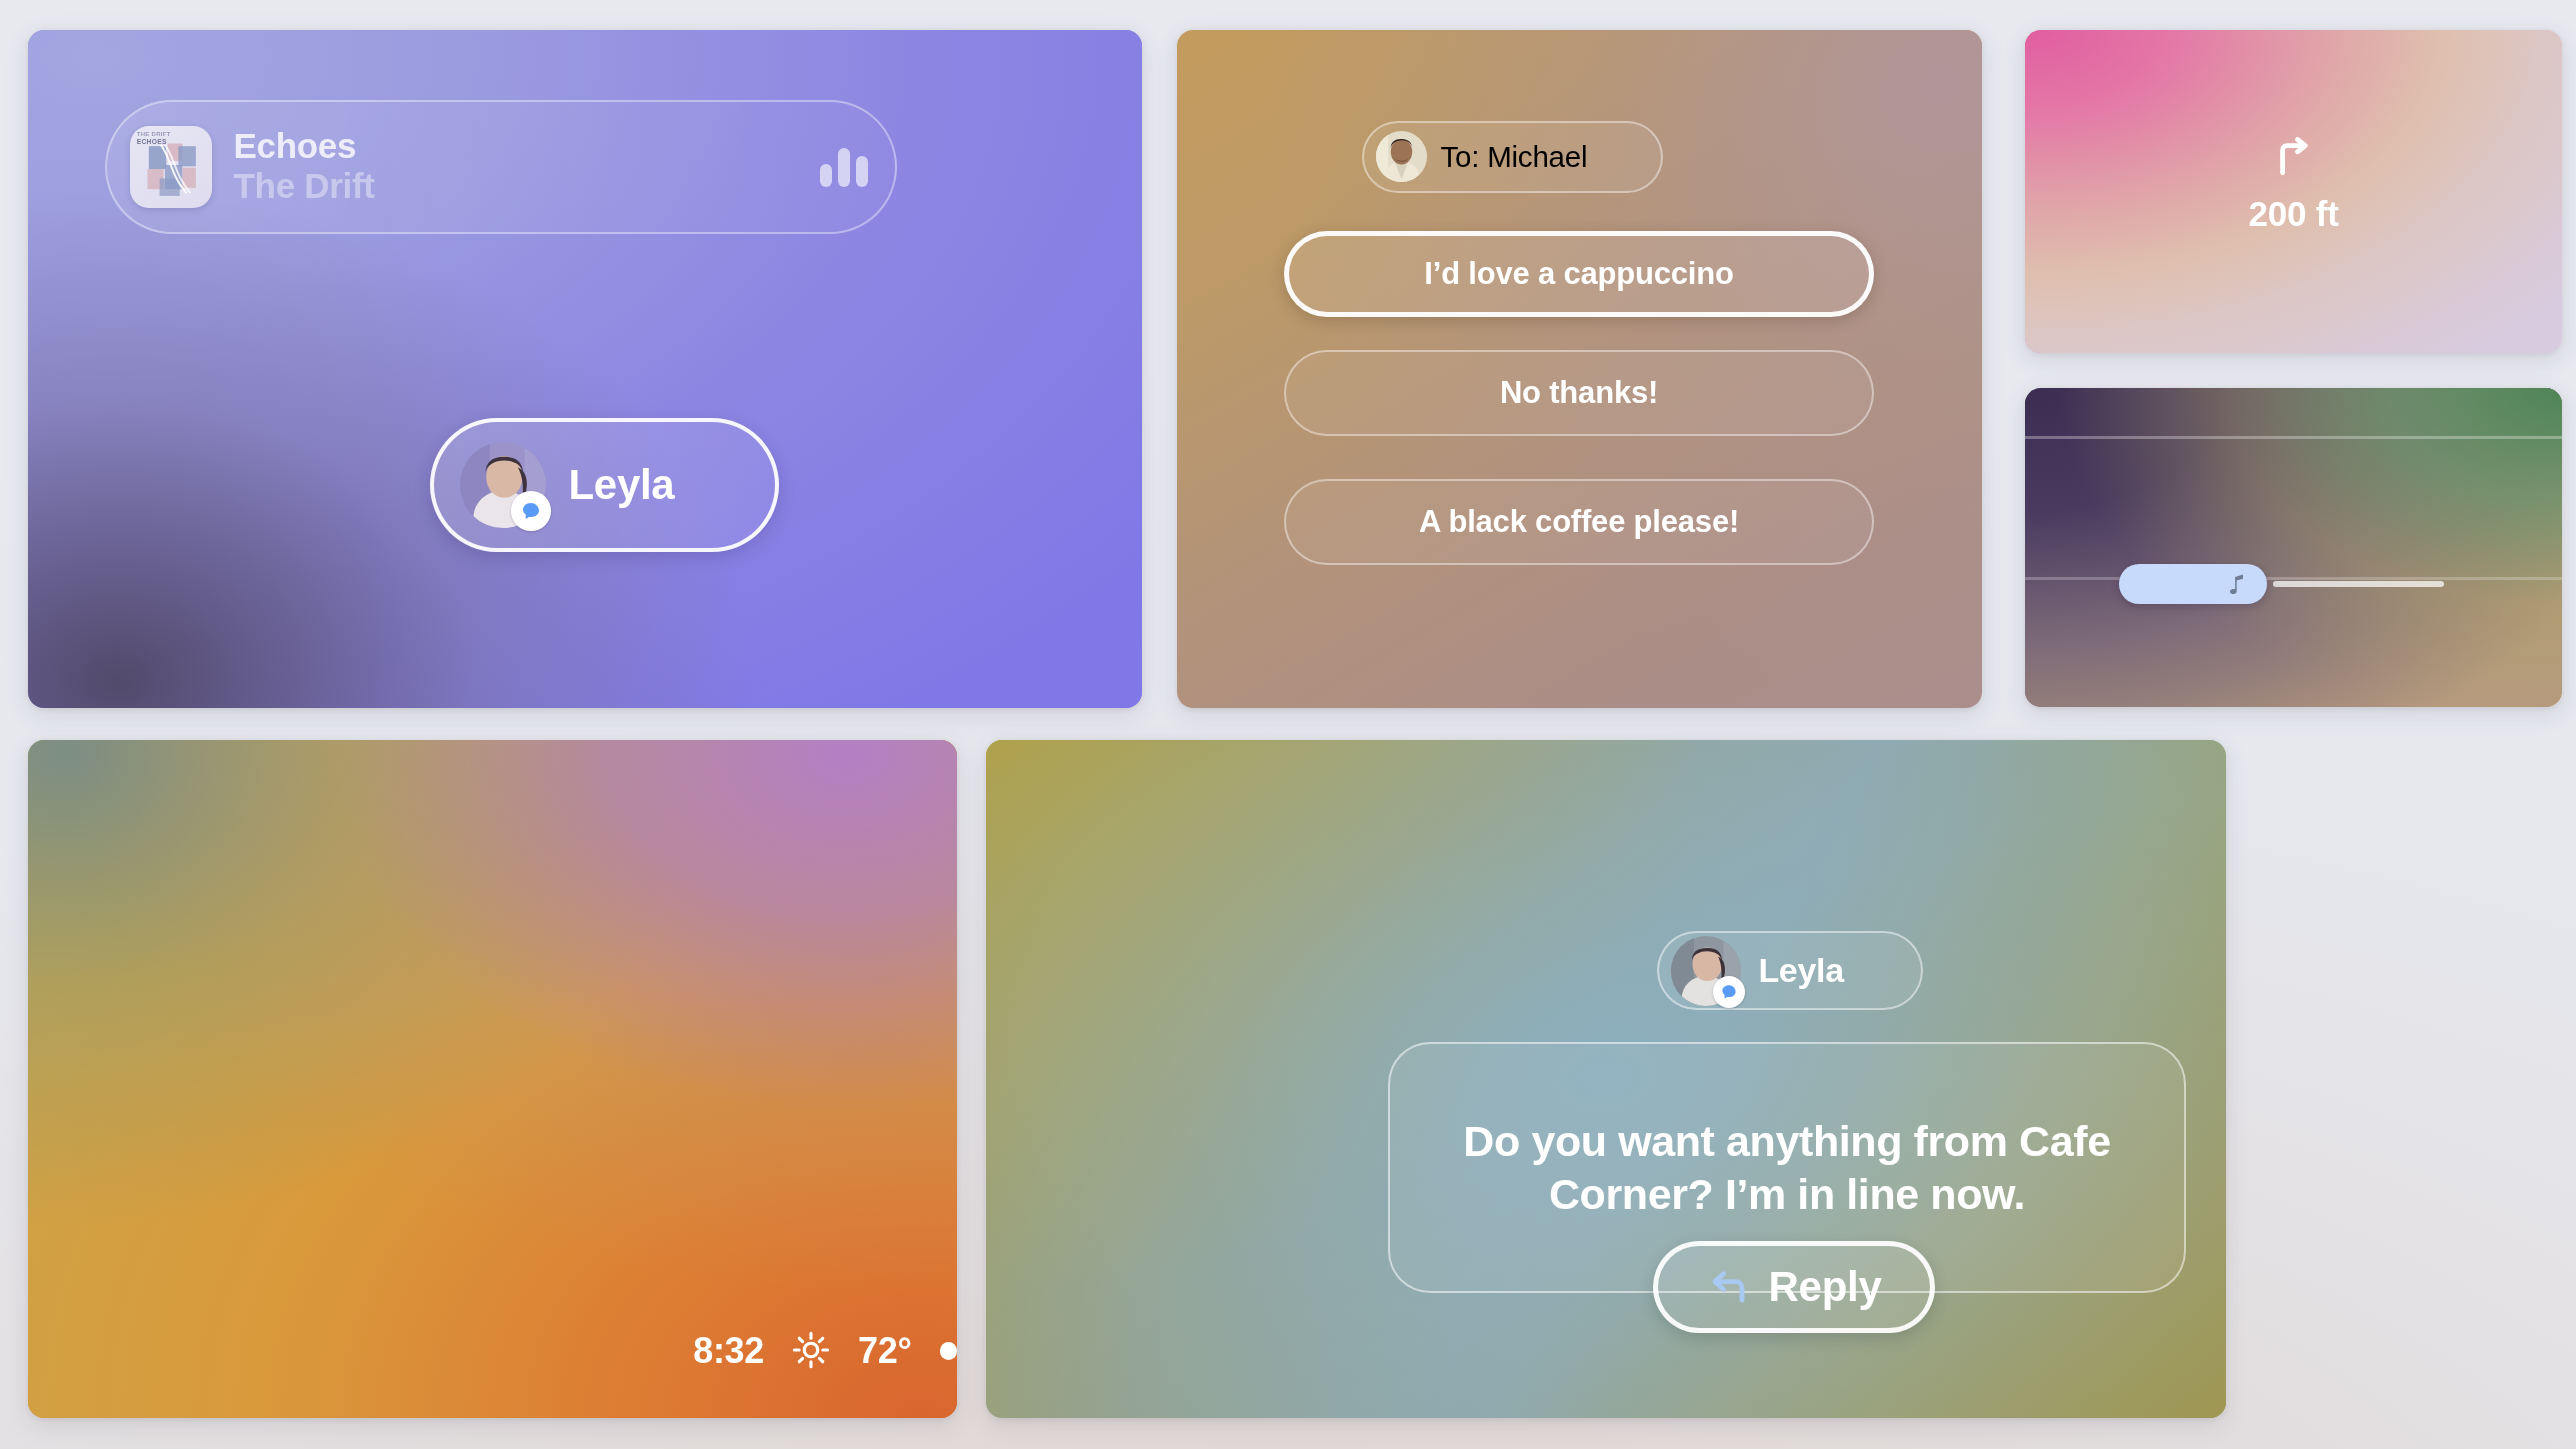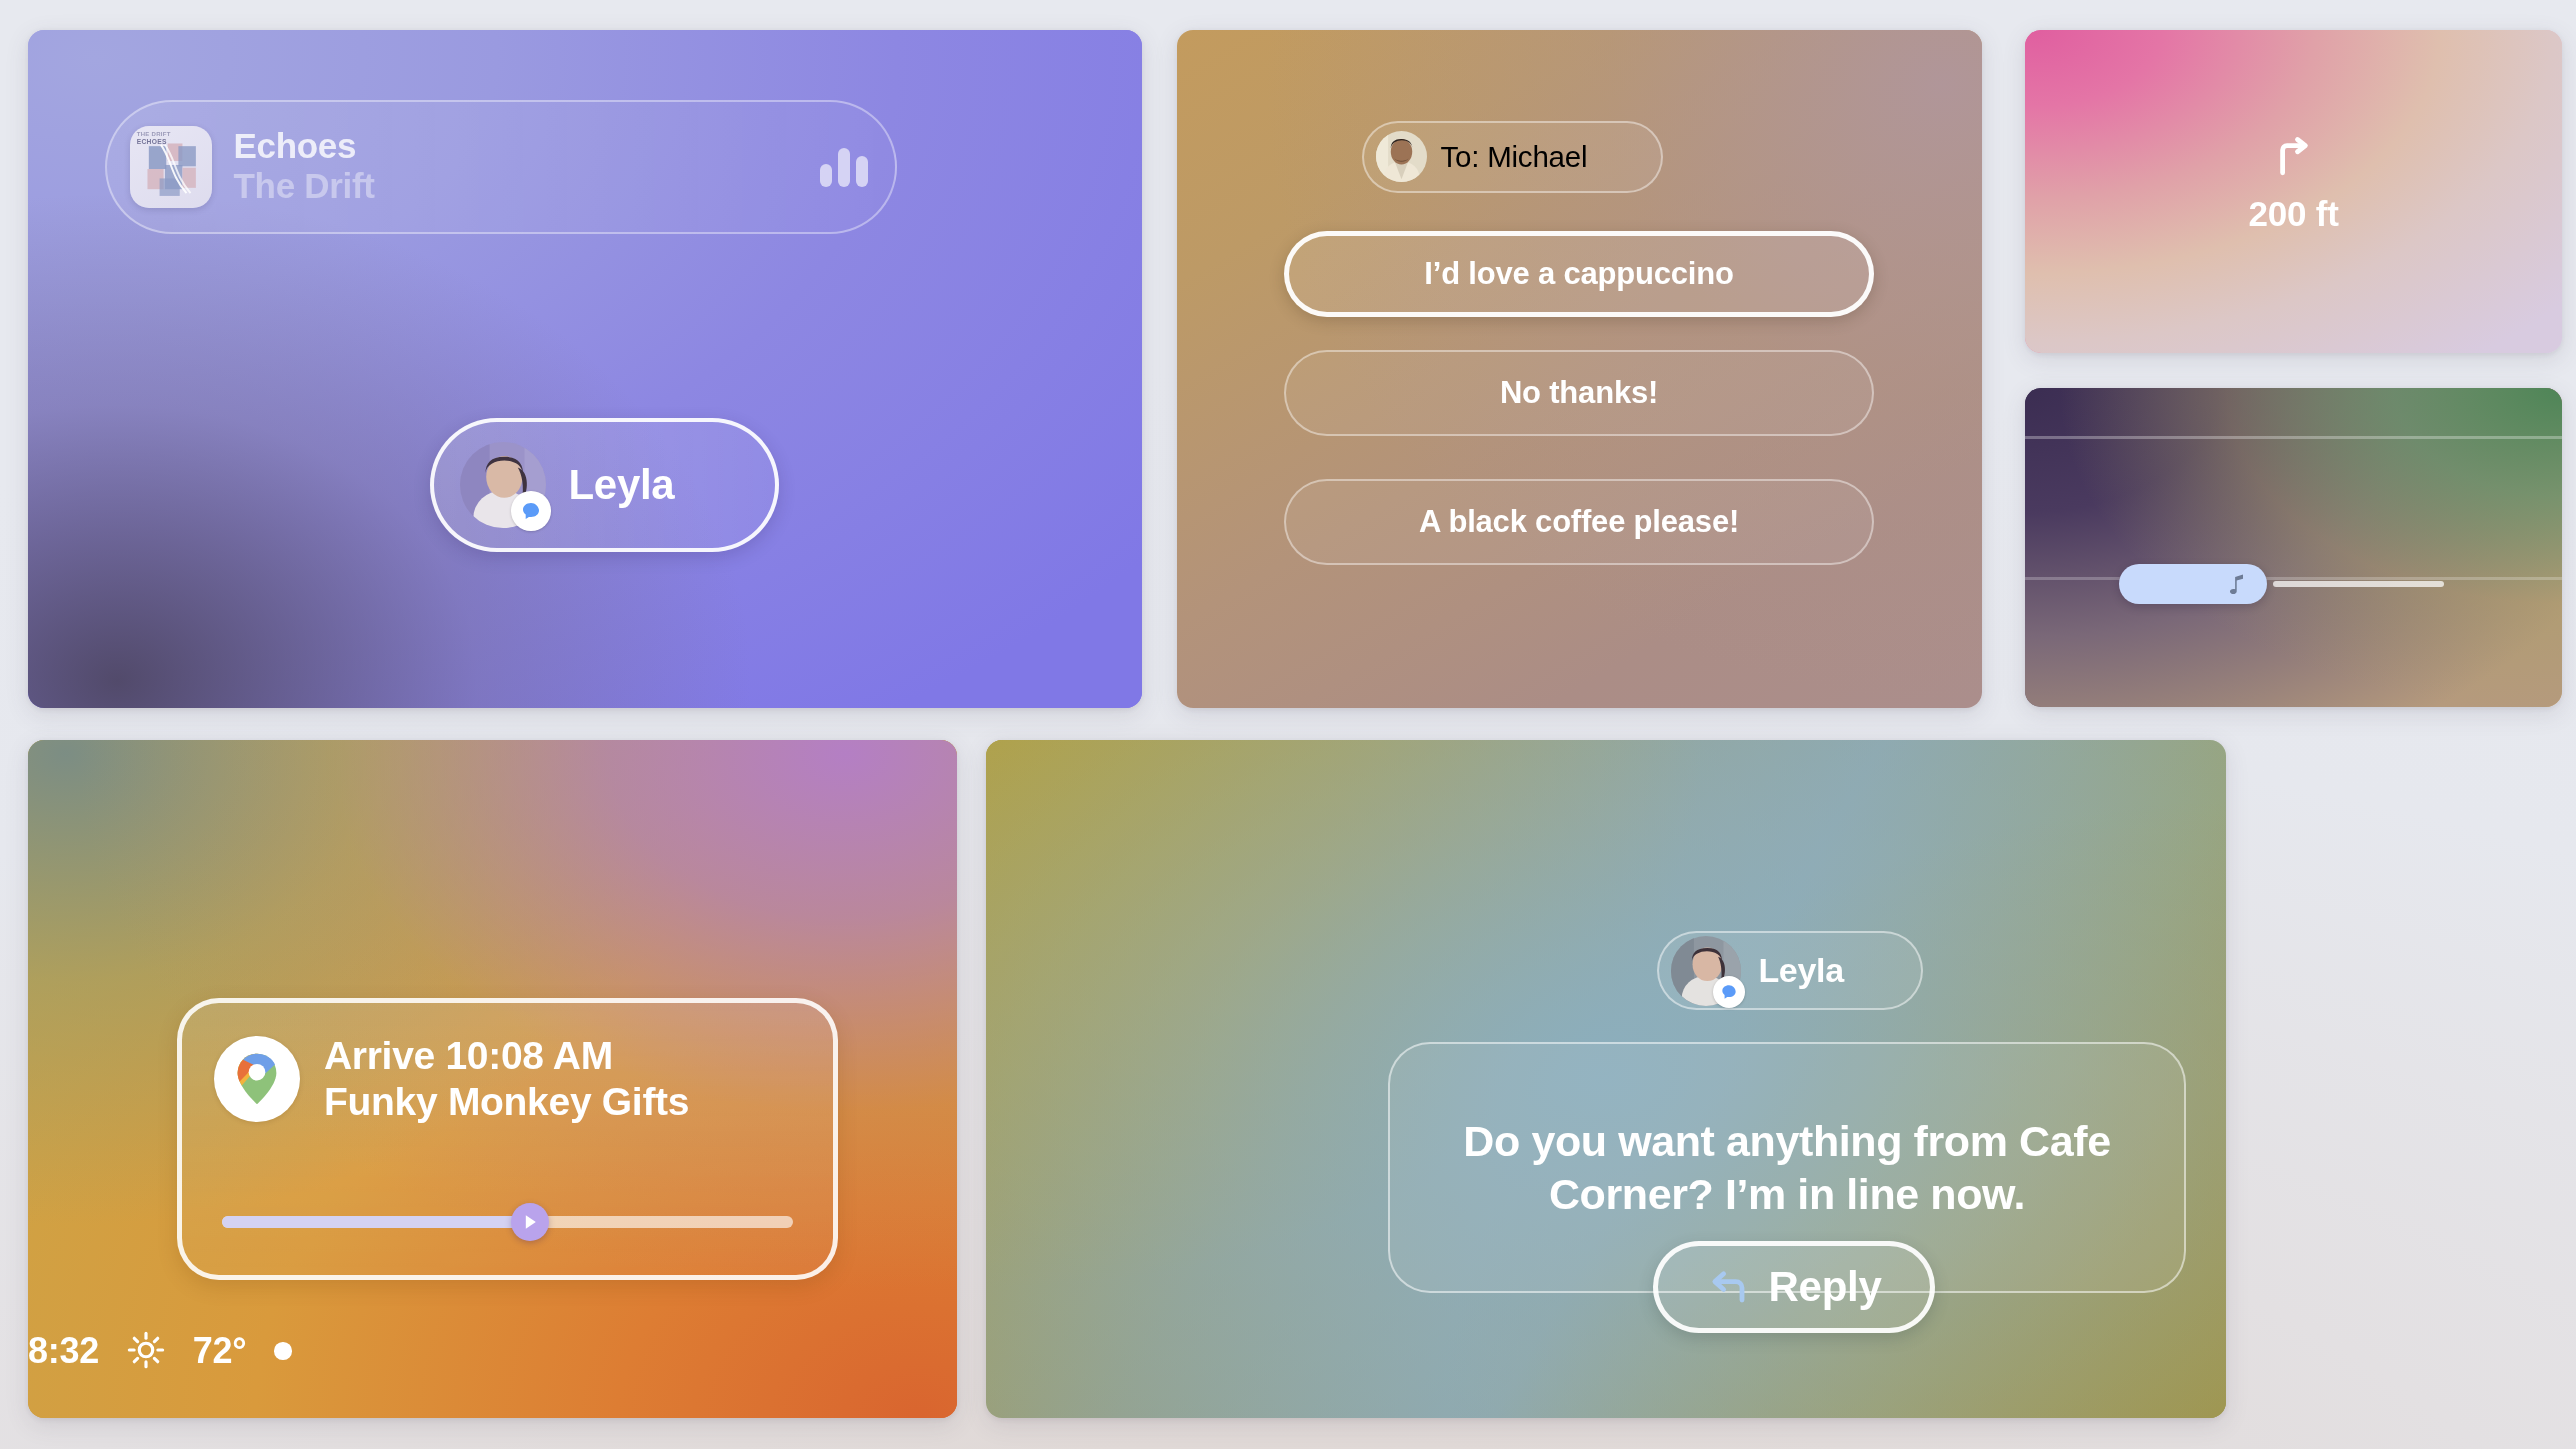--- a/index.html
+++ b/index.html
@@ -187,21 +187,21 @@
   }
   .maps-progress .fill{ position:absolute; left:0; top:0; bottom:0; width:54%; border-radius:6.7px; background:#d4d2f2; }
   .maps-thumb{
     position:absolute; left:54%; top:50%; transform:translate(-50%,-50%);
     width:38px; height:38px; border-radius:50%; background:#b9a3ec;
     display:flex; align-items:center; justify-content:center;
     box-shadow:0 2px 6.7px rgba(60,30,90,.28);
   }
   .status-row{
     position:absolute; left:0; right:0; top:590px;
-    display:flex; align-items:center; justify-content:flex-start; gap:28px;
+    display:flex; align-items:center; justify-content:flex-end; gap:28px;
   }
   .status-time{ font-size:36px; font-weight:700; color:#fff; letter-spacing:-0.3px;}
   .status-temp{ font-size:36px; font-weight:700; color:#fff; letter-spacing:-0.3px;}
   .status-dot{ width:17.4px; height:17.4px; border-radius:50%; background:#fff; }
 
   
   #card-message { left:986px; top:740px; width:1240px; height:678px; }
   #card-message .card-grad{
     background:
       radial-gradient(110% 130% at 50% 50%, rgba(140,175,190,.95) 0%, rgba(150,175,180,.55) 30%, rgba(170,165,120,.2) 62%, rgba(180,160,70,0) 85%),
@@ -345,46 +345,20 @@
         <svg viewBox="0 0 24 24" width="27" height="27">
           <path d="M16 4 L9 6.2 L9 17.2 C8.5 17 8 16.9 7.4 16.9 C5.7 16.9 4.4 17.9 4.4 19.1 C4.4 20.4 5.7 21.4 7.4 21.4 C9 21.4 10.4 20.4 10.4 19.1 L10.4 9.4 L16 7.7 Z" fill="#6e7c96"></path>
         </svg>
       </span>
     </div>
   </div>
 
   <div class="card" id="card-maps">
     <div class="card-grad"></div>
 
-    <div class="maps-panel">
-      <div class="maps-head">
-        <div class="maps-pin">
-          <svg viewBox="0 0 64 64" width="62" height="62">
-            <path d="M32 6 C20.5 6 12 15 12 25.8 C12 40 32 58 32 58 C32 58 52 40 52 25.8 C52 15 43.5 6 32 6 Z" fill="#8ec27a"></path>
-            <path d="M32 6 C20.5 6 12 15 12 25.8 C12 30 13.8 34.5 16.4 38.8 L40 11 C37.8 8 35.1 6 32 6 Z" fill="#f2b33d"></path>
-            <path d="M32 6 C26.3 6 21.2 8.3 17.6 12 L35.8 30.8 L50.6 17 C47.5 10.5 40.4 6 32 6 Z" fill="#6f9fe8"></path>
-            <path d="M17.6 12 C14.2 15.6 12 20.4 12 25.8 C12 28.6 12.8 31.6 14.1 34.7 L30 18 Z" fill="#e8703a"></path>
-            <circle cx="32" cy="25" r="8.6" fill="#ffffff"></circle>
-          </svg>
-        </div>
-        <div class="maps-lines">
-          <div class="maps-eta">Arrive 10:08 AM</div>
-          <div class="maps-dest">Funky Monkey Gifts</div>
-        </div>
-      </div>
-
-      <div class="maps-progress">
-        <div class="fill" style="width: 54%;"></div>
-        <div class="maps-thumb" style="left: 54%;">
-          <svg viewBox="0 0 24 24" width="20" height="20">
-            <path d="M7 4 L19 12 L7 20 Z" fill="#ffffff"></path>
-          </svg>
-        </div>
-      </div>
-    </div>
 
     <div class="status-row">
       <span class="status-time">8:32</span>
       <span>
         <svg viewBox="0 0 48 48" width="38" height="38">
           <circle cx="24" cy="24" r="8.5" stroke="#fff" stroke-width="4" fill="none"></circle>
           <g stroke="#fff" stroke-width="4" stroke-linecap="round">
             <line x1="24" y1="3" x2="24" y2="9"></line>
               <line x1="24" y1="39" x2="24" y2="45"></line>
             <line x1="3" y1="24" x2="9" y2="24"></line>

